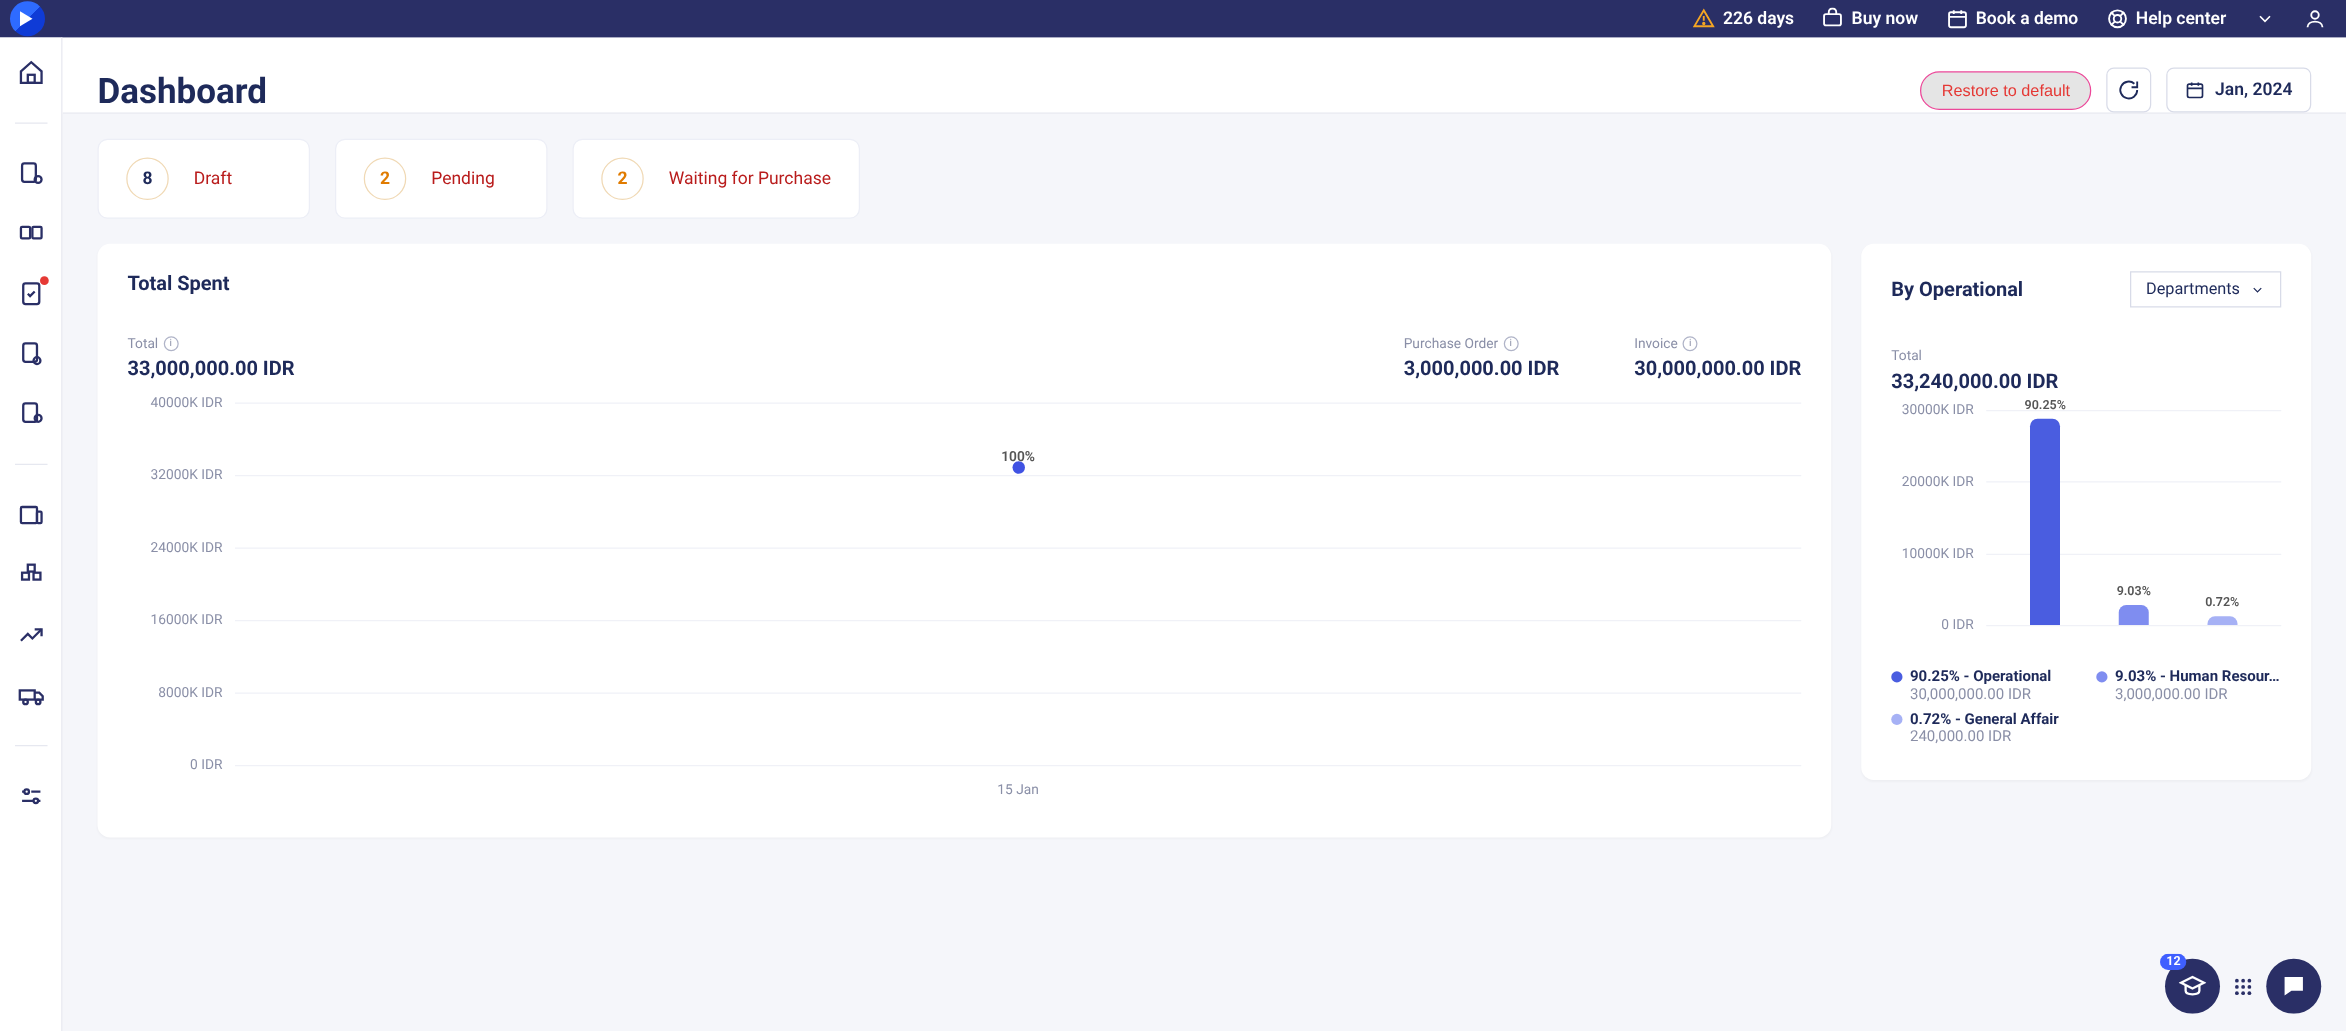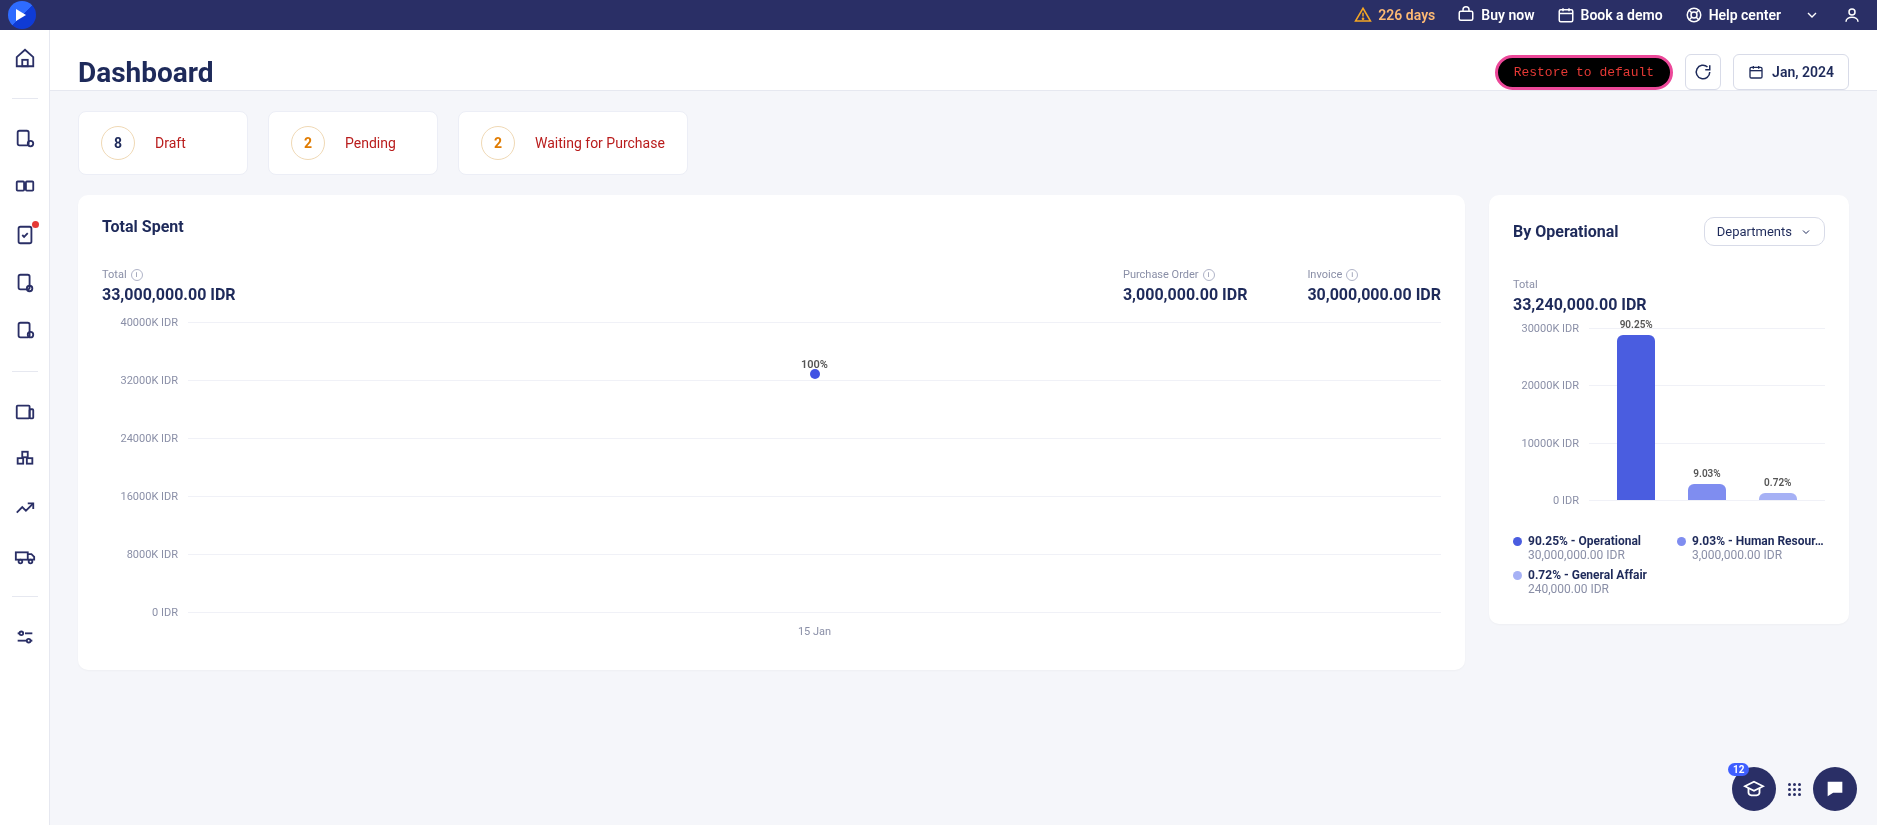--- a/index.html
+++ b/index.html
@@ -25,21 +25,21 @@
     background: linear-gradient(135deg, #2e6bff 50%, #0f3bd6 50%);
     border-radius: 50%;
     position: relative;
   }
   .logo-circle::after {
     content: ""; position: absolute; left: 8px; top: 8px;
     border-left: 10px solid #fff; border-top: 6px solid transparent; border-bottom: 6px solid transparent;
   }
   .topbar-right { display: flex; align-items: center; gap: 22px; }
   .tb-item { display: flex; align-items: center; gap: 6px; font-weight: 600; font-size: 14px; cursor: pointer; }
-  .tb-warn { color: #fdba74; }
+  .tb-warn { color: #ffffff; }
   .tb-icon { width: 18px; height: 18px; display:inline-flex; align-items:center; justify-content:center; }
 
   .shell { display: flex; height: calc(825px - 30px); }
   .sidebar {
     width: 50px; background: #fff; border-right: 1px solid #e6e8f0;
     display: flex; flex-direction: column; align-items: center; padding-top: 16px; gap: 24px;
   }
   .sb-icon {
     width: 24px; height: 24px; color: #2a2f66; cursor: pointer;
     display:flex; align-items:center; justify-content:center; position: relative;
@@ -50,22 +50,22 @@
   .main { flex: 1; overflow-y: auto; }
   .page-header {
     background: #fff; padding: 24px 28px 0 28px;
     display: flex; align-items: center; justify-content: space-between;
     border-bottom: 1px solid #e6e8f0;
     flex-wrap: wrap;
   }
   .page-title { font-size: 28px; font-weight: 700; color: #1e2a5a; }
   .header-actions { display: flex; align-items: center; gap: 12px; }
   .btn-outline-danger {
-    border: 3px solid #ec4899; color: #e53935; background: #000000;
-    border-radius: 18px; padding: 7px 16px; font-size: 13px; font-weight: 500; cursor: pointer; font-family: Liberation Mono, monospace;
+    border: 1px solid #ec4899; color: #e53935; background: #e5e5e5;
+    border-radius: 18px; padding: 7px 16px; font-size: 13px; font-weight: 500; cursor: pointer;
   }
   .btn-square {
     width: 36px; height: 36px; border: 1px solid #d8dbe8; background: #fff;
     border-radius: 6px; display:flex; align-items:center; justify-content:center; cursor:pointer; color:#1e2a5a;
   }
   .btn-date {
     height: 36px; border: 1px solid #d8dbe8; background: #fff;
     border-radius: 6px; padding: 0 14px; display:flex; align-items:center; gap:8px;
     font-weight:600; color:#1e2a5a; cursor:pointer;
   }
@@ -98,21 +98,21 @@
   .card {
     background:#fff; border-radius:10px; padding: 22px 24px 28px 24px;
     box-shadow: 0 1px 2px rgba(0,0,0,0.03);
   }
   .card-total { flex: 1 1 0; min-width: 0; }
   .card-dept { width: 360px; flex-shrink:0; }
 
   .card-head { display:flex; justify-content:space-between; align-items:center; margin-bottom: 32px;}
   .card-title { font-weight:700; font-size:16px; color:#1e2a5a; }
   .select-pill {
-    border:1px solid #d8dbe8; border-radius:10px; padding:6px 12px;
+    border:1px solid #d8dbe8; border-radius:0; padding:6px 12px;
     display:flex; align-items:center; gap:8px; font-size:13px; cursor:pointer; color:#1e2a5a; background:#fff;
   }
 
   .metrics-row { display:flex; gap: 60px; margin-bottom: 18px;}
   .metric { }
   .metric-label { font-size:11px; color:#8a8fa7; display:flex; align-items:center; gap:4px; margin-bottom:4px;}
   .metric-value { font-size:16px; font-weight:700; color:#1e2a5a; white-space:nowrap;}
   .info-dot {
     width:12px; height:12px; border:1px solid #b0b4c8; border-radius:50%;
     display:inline-flex; align-items:center; justify-content:center; font-size:8px; color:#8a8fa7;
@@ -130,21 +130,21 @@
     transform:translate(-50%,-50%);
   }
   .data-label { position:absolute; font-size:11px; color:#555; transform:translate(-50%,-120%); font-weight:600;}
 
   
   .bar-chart { position:relative; height:190px; margin-top:6px; }
   .bar-yaxis { position:absolute; left:0; top:0; bottom:18px; width:70px; }
   .bar-ytick { position:absolute; right:4px; font-size:11px; color:#8a8fa7; transform:translateY(-50%); white-space:nowrap;}
   .bar-plot { position:absolute; left:76px; right:0; top:0; bottom:18px; }
   .bar-grid { position:absolute; left:0; right:0; height:1px; background:#f0f1f7; }
-  .bar-col { position:absolute; bottom:0; width:38px; transform:translateX(-50%); }
+  .bar-col { position:absolute; bottom:0; width:24px; transform:translateX(-50%); }
   .bar-rect { width:100%; border-radius: 6px 6px 0 0; }
   .bar-pct { position:absolute; top:-16px; left:50%; transform:translateX(-50%); font-size:10px; color:#555; font-weight:600; white-space:nowrap;}
 
   .legend { margin-top: 16px; display:grid; grid-template-columns: 1fr 1fr; gap: 6px 16px; }
   .legend-item { font-size:12px; }
   .legend-row1 { display:flex; align-items:center; gap:6px; font-weight:700; color:#1e2a5a;}
   .legend-swatch { width:9px; height:9px; border-radius:50%; flex-shrink:0;}
   .legend-row2 { color:#8a8fa7; margin-left:15px; font-size:12px;}
 
   .float-badges { position:fixed; right:20px; bottom:14px; display:flex; align-items:center; gap:12px; }

